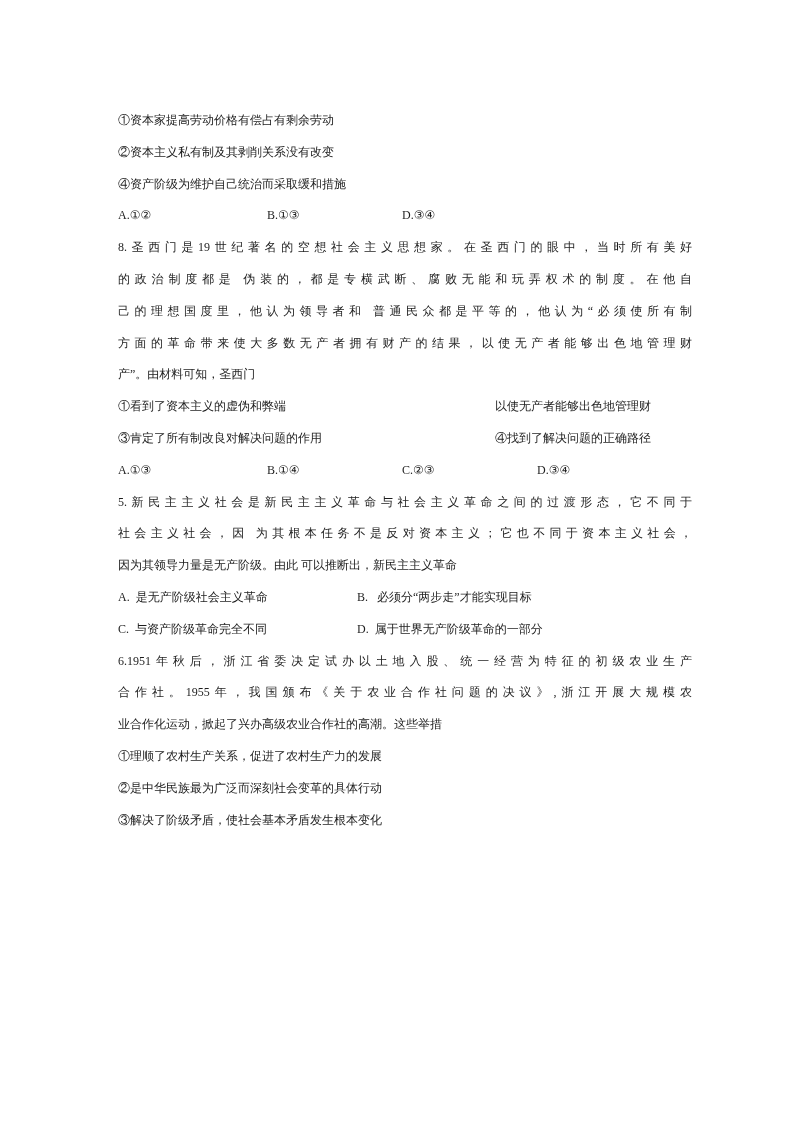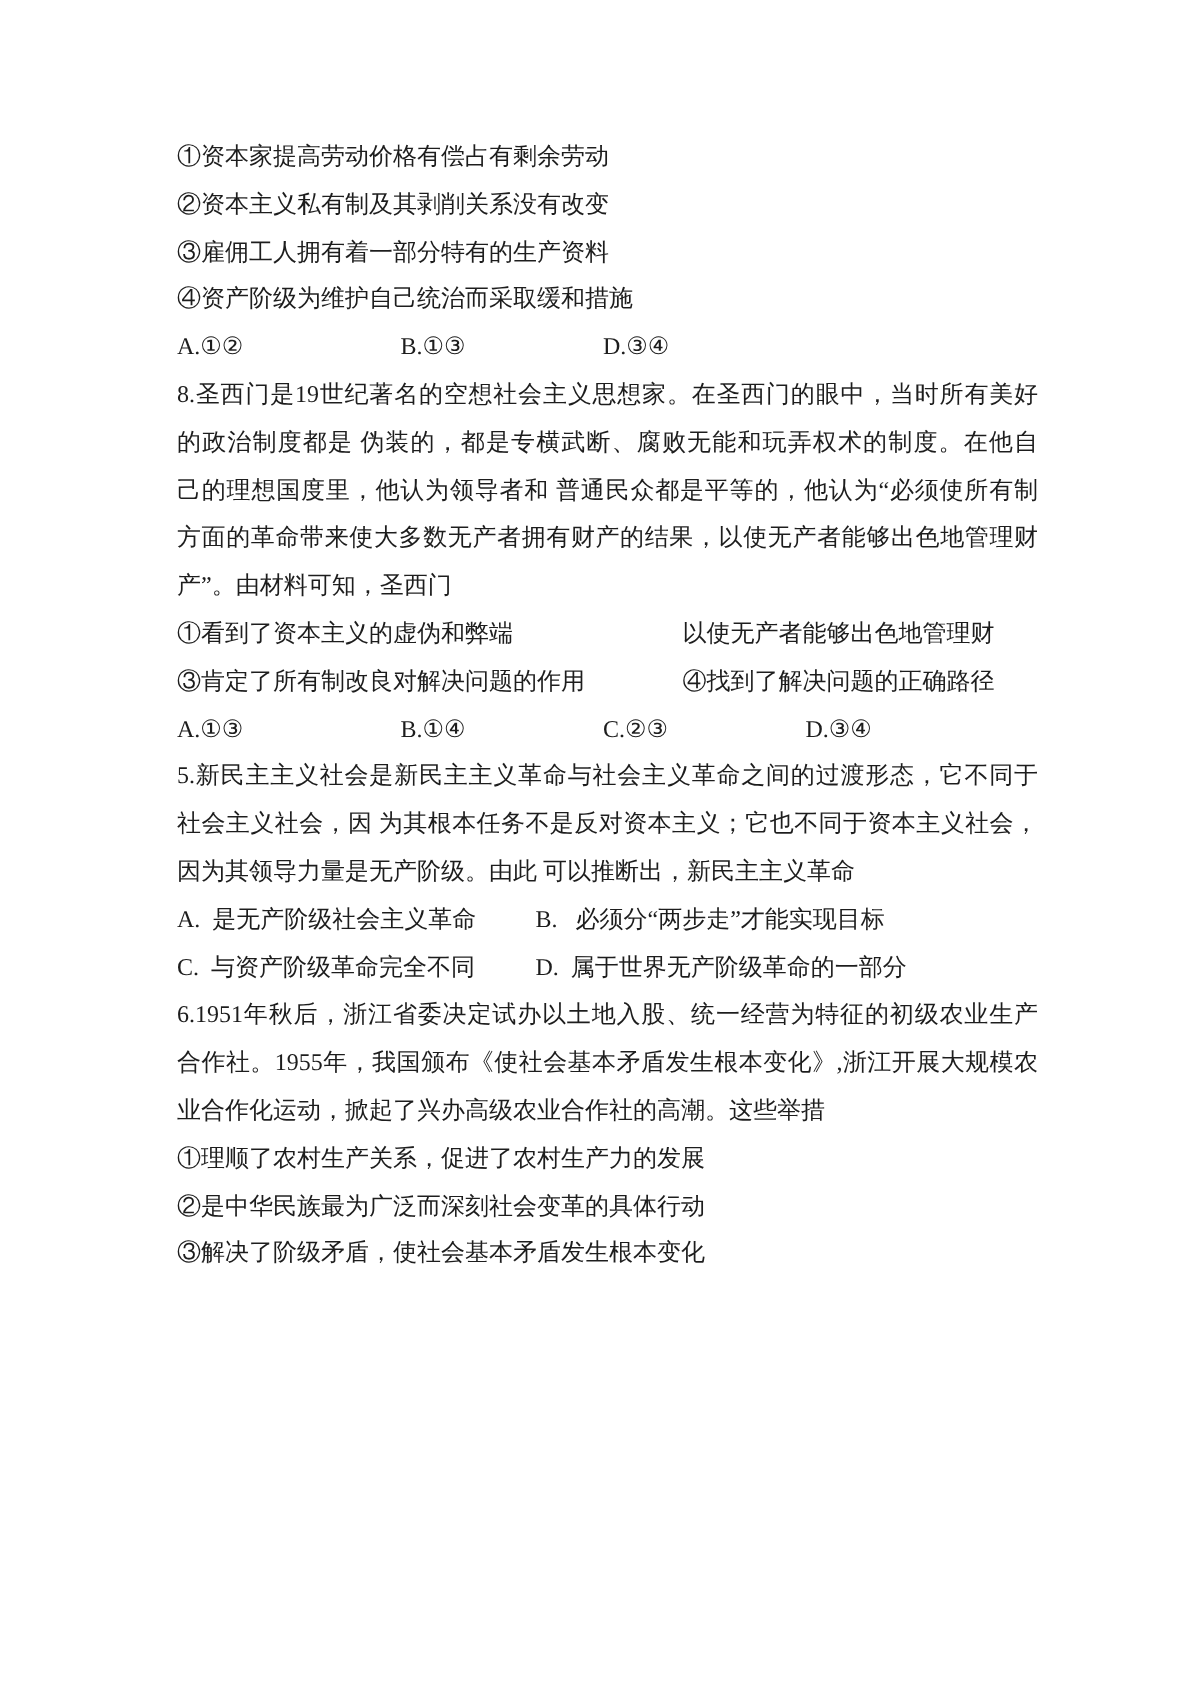--- a/index.html
+++ b/index.html
@@ -4,26 +4,26 @@
 <style>
   html, body {
     margin: 0;
     padding: 0;
     background: #ffffff;
   }
   .page {
     position: relative;
     width: 800px;
     height: 920px;
-    margin: 0 auto;
+    margin: 16px auto;
     background: #ffffff;
     box-sizing: border-box;
     padding: 89px 108px 0 118px;
     font-family: "Liberation Serif", "DejaVu Serif", serif;
-    font-size: 16px;
+    font-size: 12px;
     line-height: 31.8px;
     color: #1d1d1d;
     overflow: hidden;
     -webkit-font-smoothing: antialiased;
   }
   .line {
     text-align: left;
     white-space: normal;
   }
   
@@ -37,34 +37,33 @@
     text-align: right;
     text-align-last: left;
   }
   
   .opt4 {
     display: grid;
     grid-template-columns: 149px 135px 135px 1fr;
   }
   
   .duo { display: grid; }
-  .cols-items { grid-template-columns: 337px 1fr; }   
+  .cols-items { grid-template-columns: 337px 1fr; gap: 40px; }   
   .cols-opts  { grid-template-columns: 239px 1fr; }   
   .cell { white-space: pre-wrap; }
   section { margin: 0; padding: 0; }
 </style>
 </head>
 <body>
 
 <div class="page">
 
   <section>
     <div class="line">①资本家提高劳动价格有偿占有剩余劳动</div>
     <div class="line">②资本主义私有制及其剥削关系没有改变</div>
-    <div class="line">③雇佣工人拥有着一部分特有的生产资料</div>
     <div class="line">④资产阶级为维护自己统治而采取缓和措施</div>
     <div class="opt4">
       <span class="cell">A.①②</span>
       <span class="cell">B.①③</span>
       <span class="cell">D.③④</span>
     </div>
   </section>
 
   <section>
     <div class="jline">8.圣西门是19世纪著名的空想社会主义思想家。在圣西门的眼中，当时所有美好</div>
@@ -97,21 +96,21 @@
       <span class="cell">B.   必须分“两步走”才能实现目标</span>
     </div>
     <div class="duo cols-opts">
       <span class="cell">C.  与资产阶级革命完全不同</span>
       <span class="cell">D.  属于世界无产阶级革命的一部分</span>
     </div>
   </section>
 
   <section>
     <div class="jline">6.1951年秋后，浙江省委决定试办以土地入股、统一经营为特征的初级农业生产</div>
-    <div class="jline">合作社。1955年，我国颁布《使社会基本矛盾发生根本变化》,浙江开展大规模农</div>
+    <div class="jline">合作社。1955年，我国颁布《关于农业合作社问题的决议》,浙江开展大规模农</div>
     <div class="pline">业合作化运动，掀起了兴办高级农业合作社的高潮。这些举措</div>
     <div class="line">①理顺了农村生产关系，促进了农村生产力的发展</div>
     <div class="line">②是中华民族最为广泛而深刻社会变革的具体行动</div>
     <div class="line">③解决了阶级矛盾，使社会基本矛盾发生根本变化</div>
 
   </section>
 
 </div>
 
 </body></html>

